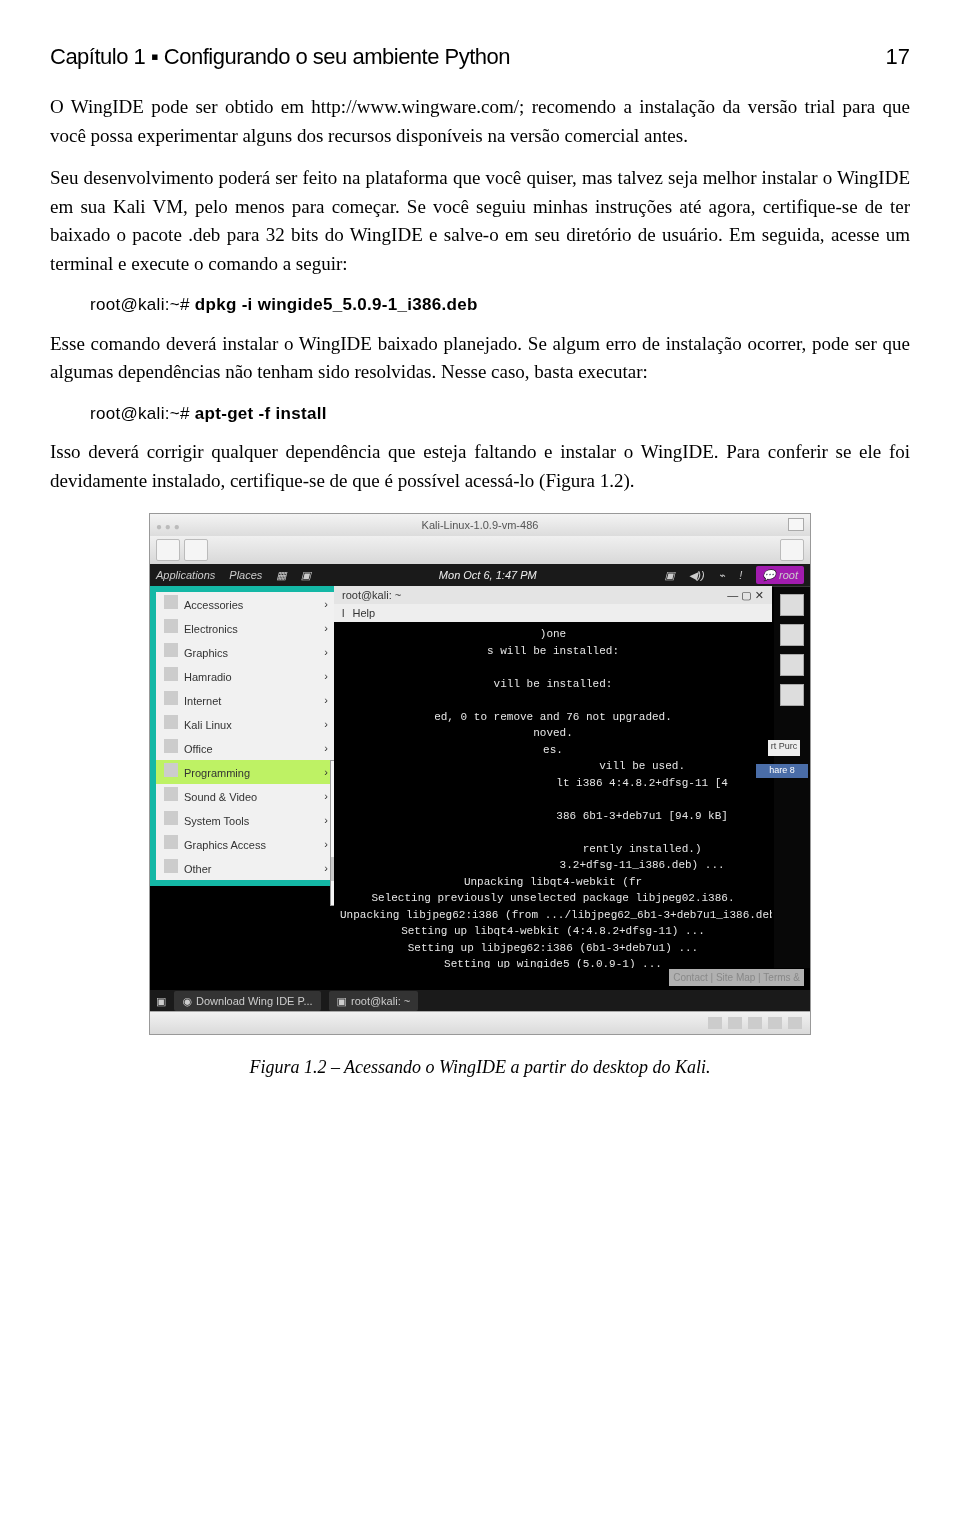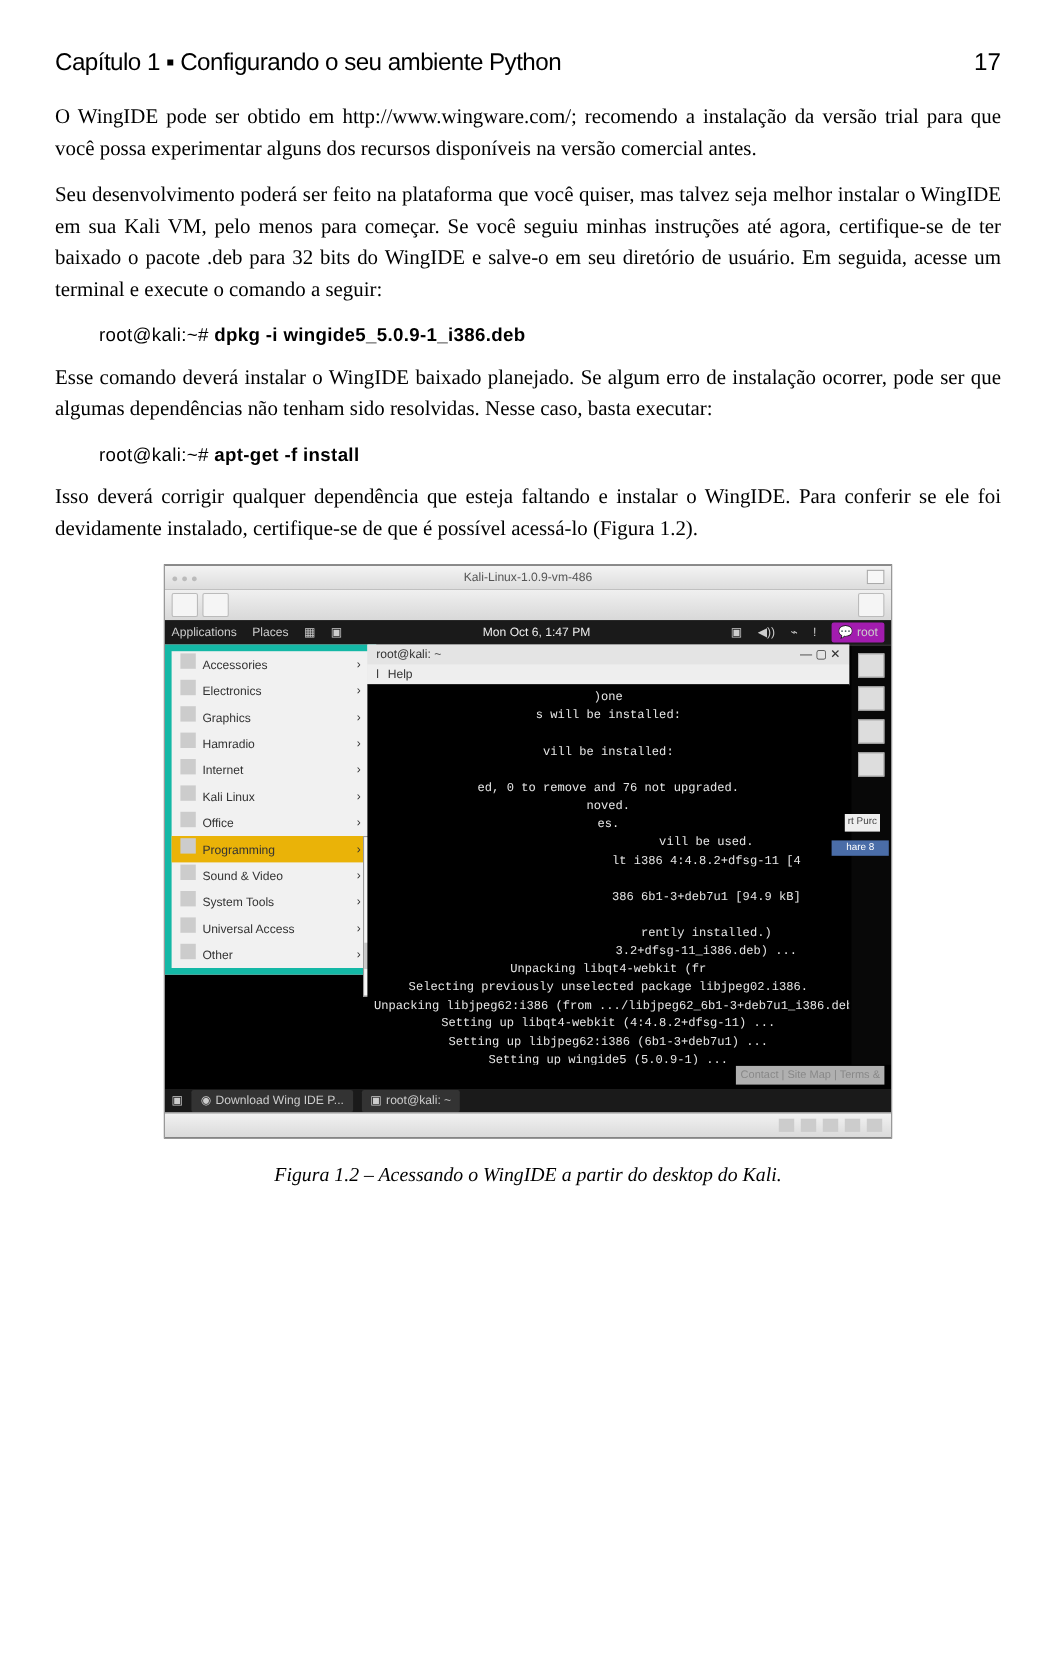--- a/index.html
+++ b/index.html
@@ -76,34 +76,34 @@
   }
   .tb-btn { width:22px; height:20px; border:1px solid #bbb; background:#f5f5f5; border-radius:2px;}
   
   .desktop {
     position:absolute; top:50px; left:0; right:0; bottom:22px;
     background:#000;
   }
   .taskbar-top {
     height:22px; background:#1a1a1a; border-bottom:1px solid #333;
     color:#ccc; font-size:11px; font-family: Arial, sans-serif;
-    display:flex; align-items:center; padding:0 6px; gap:14px;
+    display:flex; align-items:center; padding:0 6px; gap:14px;font-style:italic;
   }
   .taskbar-top .spacer { flex:1;}
   .taskbar-top .clock { color:#eee;}
   .taskbar-top .roottxt { background:#a21caf; padding:1px 6px; border-radius:2px;}
 
   .menu-col {
     position:absolute; top:22px; left:0; width:180px; background:#f1f1f1;
     border:6px solid #14b8a6; font-family: Arial,sans-serif; font-size:11px;
     color:#333;
   }
   .menu-col .mi { height:24px; display:flex; align-items:center; padding:0 8px; justify-content:space-between;}
   .menu-col .mi .icn { width:14px; height:14px; background:#ccc; margin-right:6px; display:inline-block;}
-  .menu-col .mi.hl { background:#eab308;gap:40px;}
+  .menu-col .mi.hl { background:#bef264;gap:40px;}
   .submenu {
     position:absolute; left:180px; top:196px; width:180px; background:#f6f6f6;
     border:1px solid #999; font-family:Arial,sans-serif; font-size:11px; color:#333;
   }
   .submenu .mi { height:24px; display:flex; align-items:center; padding:0 8px;}
   .submenu .mi .icn { width:14px; height:14px; background:#ddd; margin-right:6px;}
   .submenu .mi.hl { background:#c8c8c8;}
 
   .term-win {
     position:absolute; top:22px; left:184px; right:38px; height:36px;
@@ -234,21 +234,21 @@
           </div>
         <div class="mi">
             <span><span class="icn"></span><span>Sound &amp; Video</span></span>
             <span>›</span>
           </div>
         <div class="mi">
             <span><span class="icn"></span><span>System Tools</span></span>
             <span>›</span>
           </div>
         <div class="mi">
-            <span><span class="icn"></span><span>Universal Access</span></span>
+            <span><span class="icn"></span><span>Graphics Access</span></span>
             <span>›</span>
           </div>
         <div class="mi">
             <span><span class="icn"></span><span>Other</span></span>
             <span>›</span>
           </div>
       </div>
 
       <div class="submenu">
         <div class="mi">

